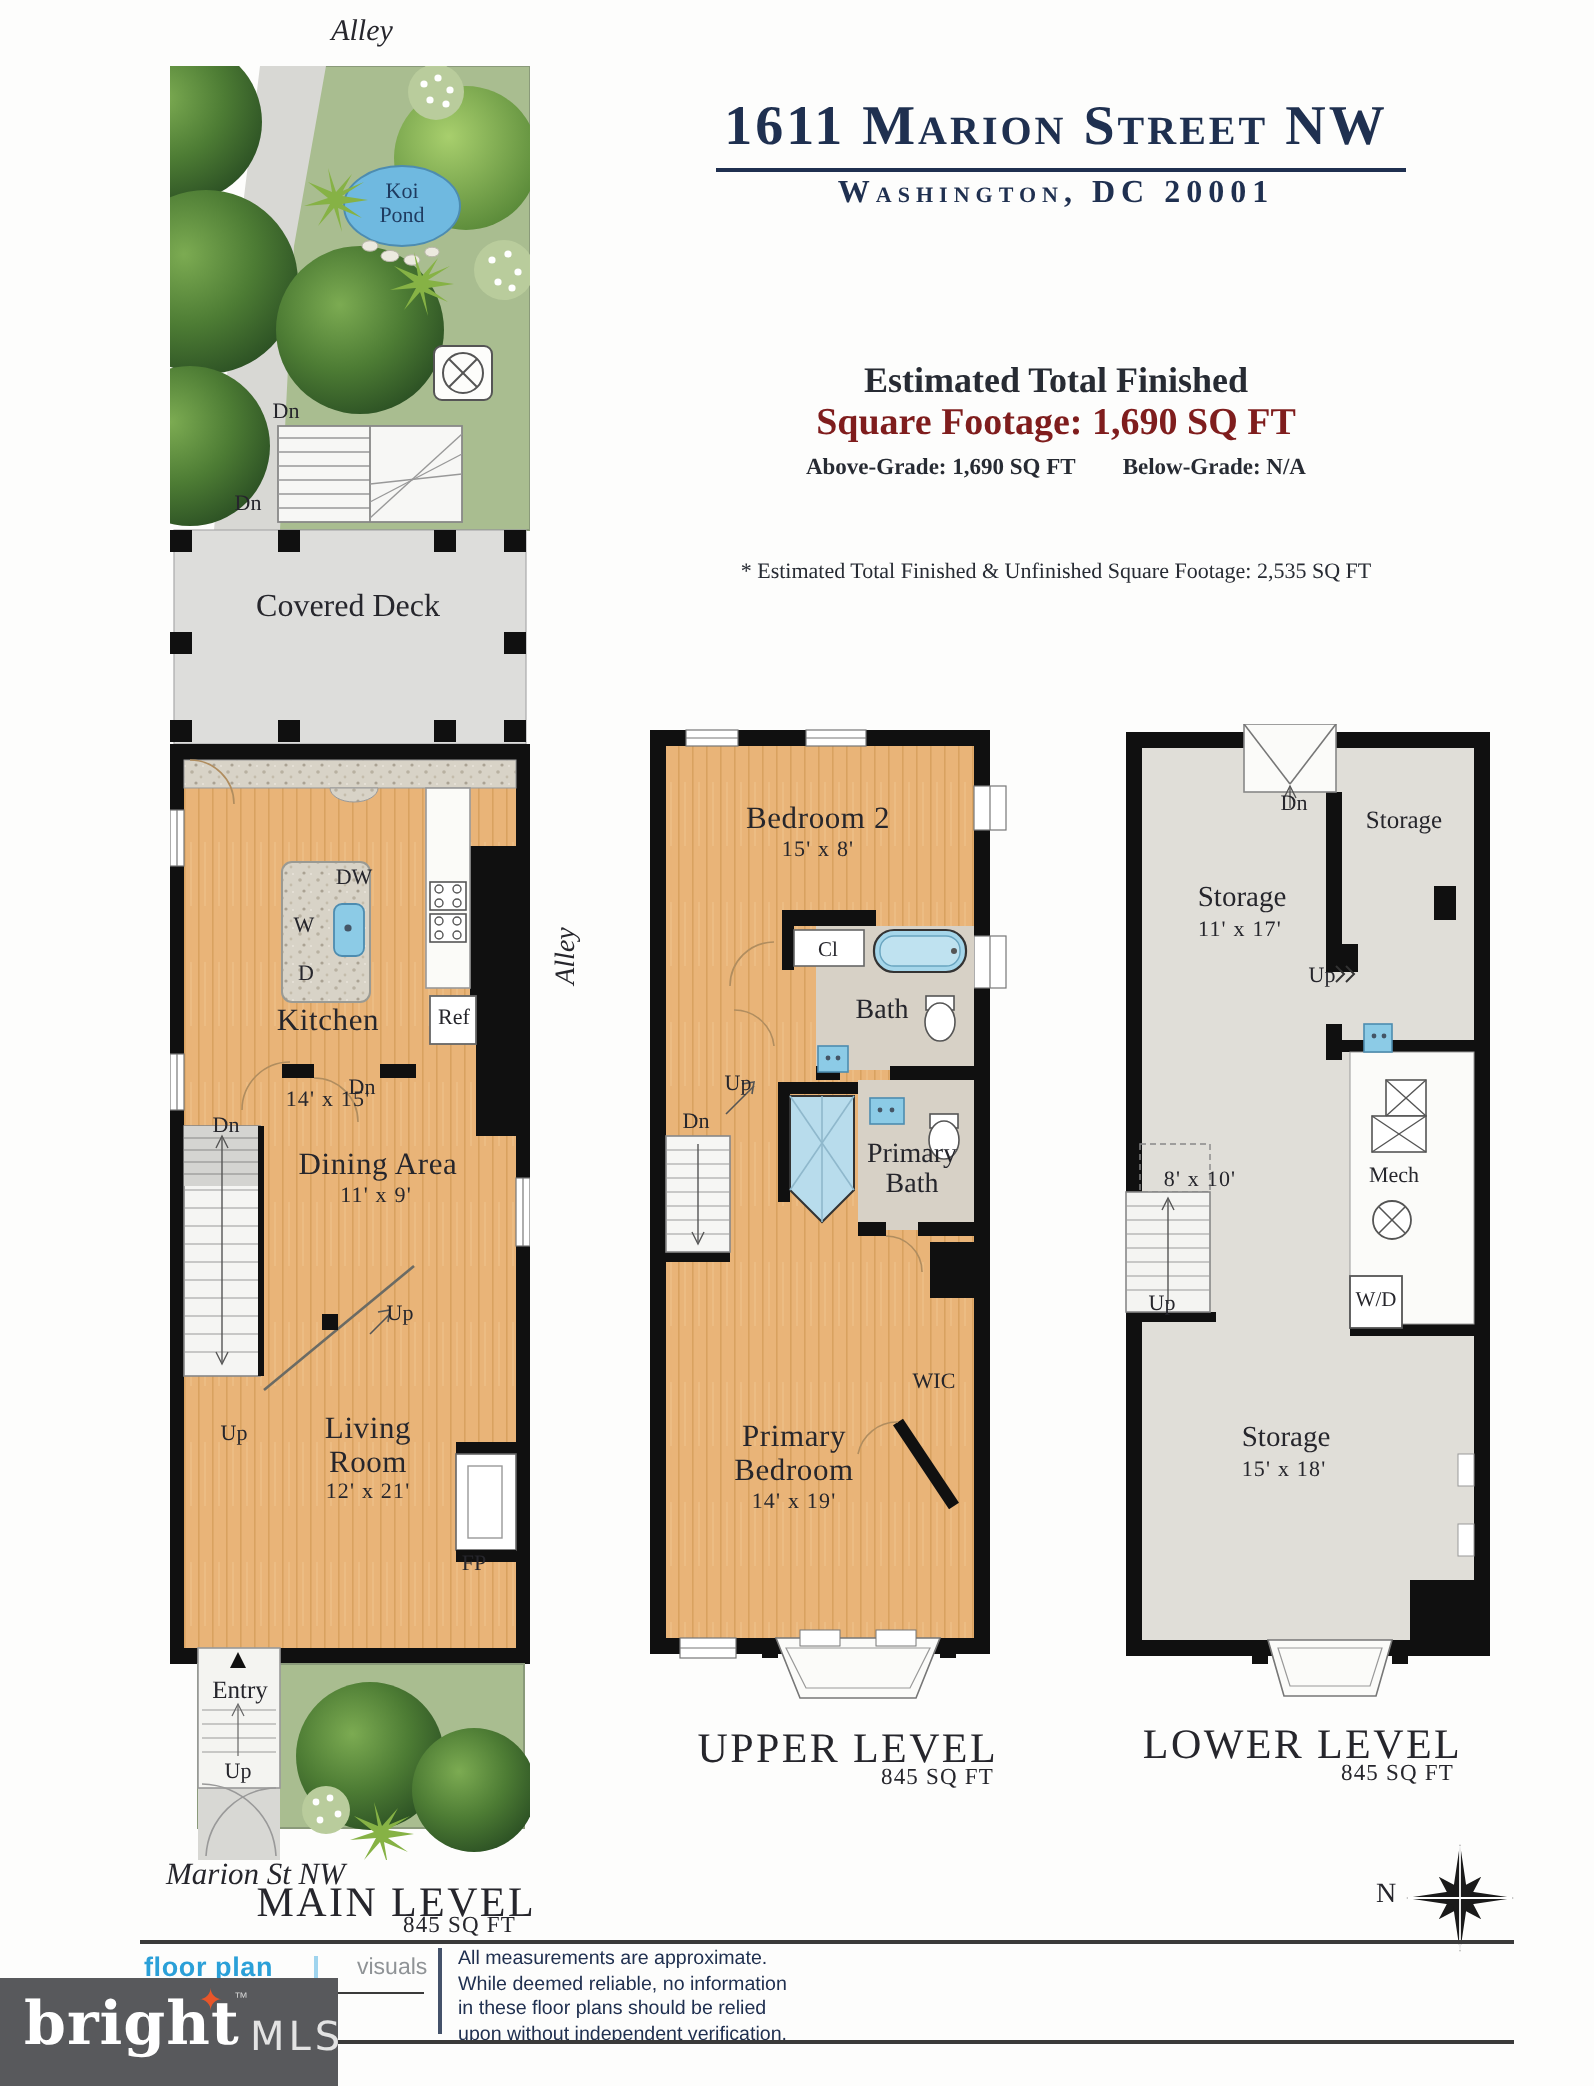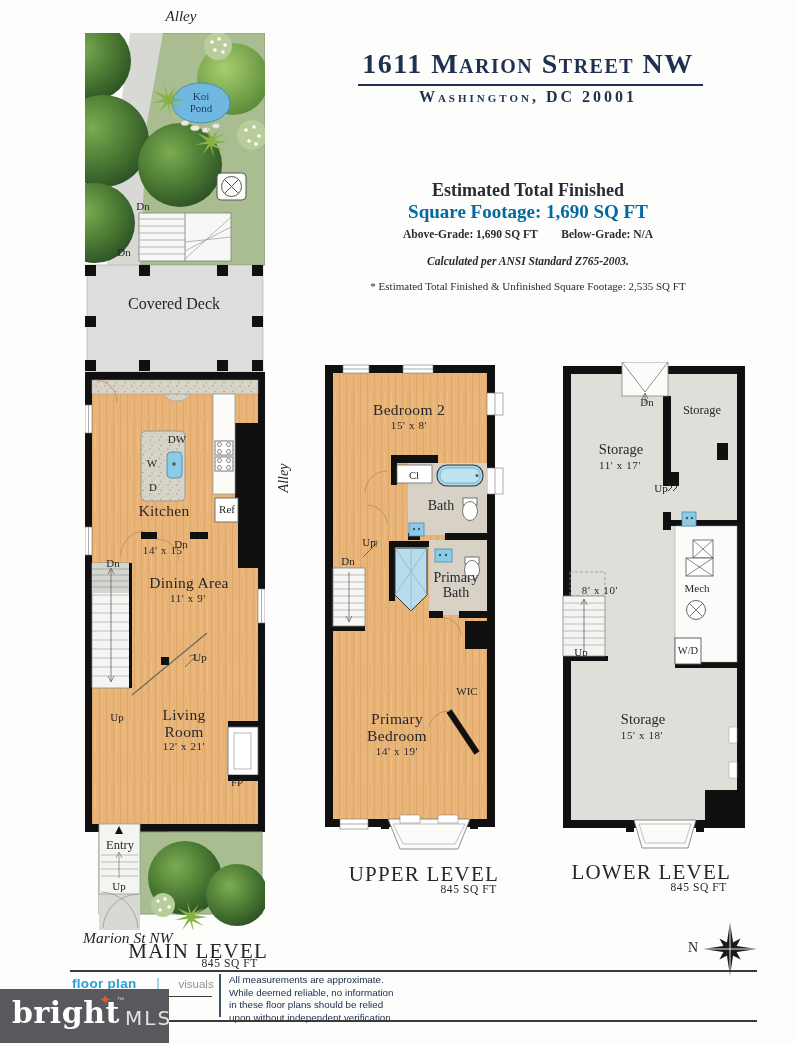--- a/index.html
+++ b/index.html
@@ -17,21 +17,21 @@
   .ital{font-style:italic;}
   .ml{white-space:normal;text-align:center;line-height:1.1;}
   .lvl{font-size:21px;letter-spacing:1.2px;color:#26262c;text-align:right;}
   .sqft{font-size:11.5px;letter-spacing:.6px;text-align:right;}
   
   .hdr{position:absolute;left:300px;width:456px;text-align:center;color:#1f3050;z-index:5;}
   .title{top:48px;font-size:28px;font-weight:bold;font-variant:small-caps;letter-spacing:1.5px;}
   .rule{position:absolute;left:358px;top:84px;width:345px;height:2px;background:#1f3050;z-index:5;}
   .city{top:88px;font-size:16px;font-weight:bold;font-variant:small-caps;letter-spacing:3px;}
   .est1{top:180px;font-size:18px;font-weight:bold;color:#272b33;}
-  .est2{top:201px;font-size:19px;font-weight:bold;color:#0369a1;}
+  .est2{top:201px;font-size:19px;font-weight:bold;color:#7f1d1d;}
   .estd{top:228px;font-size:11.5px;font-weight:bold;color:#272b33;}
   .estd2{top:242px;font-size:11.5px;font-weight:bold;color:#272b33;}
   .estd3{top:255px;font-size:11.5px;font-weight:bold;font-style:italic;color:#272b33;}
   .note{top:280px;font-size:11px;color:#272b33;}
   
   .frule{position:absolute;background:#3a3a3a;z-index:6;}
   .fpv{position:absolute;left:72px;top:976px;display:flex;align-items:center;gap:20px;z-index:7;
        font-family:"Liberation Sans","DejaVu Sans",sans-serif;}
   .fpv .fp1{font-size:13.5px;font-weight:bold;color:#2ba0d8;letter-spacing:.3px;}
   .fpv .bar{width:2px;height:12px;background:#9fd4ee;}
@@ -58,21 +58,20 @@
   <div class="hdr title lbl" style="left:300px;white-space:normal;">1611 Marion Street NW</div>
   <div class="rule"></div>
   <div class="hdr city lbl" style="left:300px;white-space:normal;">Washington, DC 20001</div>
   <div class="hdr est1 lbl" style="left:300px;white-space:normal;">Estimated Total Finished</div>
   <div class="hdr est2 lbl" style="left:300px;white-space:normal;">Square Footage: 1,690 SQ FT</div>
   <div class="hdr estd lbl" style="left:300px;white-space:normal;">
     <span>Above-Grade: 1,690 SQ FT</span>
     <span style="display:inline-block;width:18px;"></span>
     <span>Below-Grade: N/A</span>
   </div>
-  <div class="hdr estd3 lbl" style="left:300px;white-space:normal;">Calculated per ANSI Standard Z765-2003.</div>
   <div class="hdr note lbl" style="left:300px;white-space:normal;">* Estimated Total Finished &amp; Unfinished Square Footage: 2,535 SQ FT</div>
 
   <svg style="left:85px;top:33px;" width="180" height="897" viewBox="0 0 180 897">
     <defs>
       <pattern id="granite" width="9" height="9" patternUnits="userSpaceOnUse">
         <rect width="9" height="9" fill="#d8d3c7"></rect>
         <circle cx="2" cy="2" r="0.9" fill="#b8b1a1"></circle>
           <circle cx="6.5" cy="4.5" r="0.7" fill="#c4bcab"></circle>
         <circle cx="4" cy="7.5" r="0.8" fill="#aaa293"></circle>
           <circle cx="7.5" cy="8" r="0.5" fill="#e8e4da"></circle>

